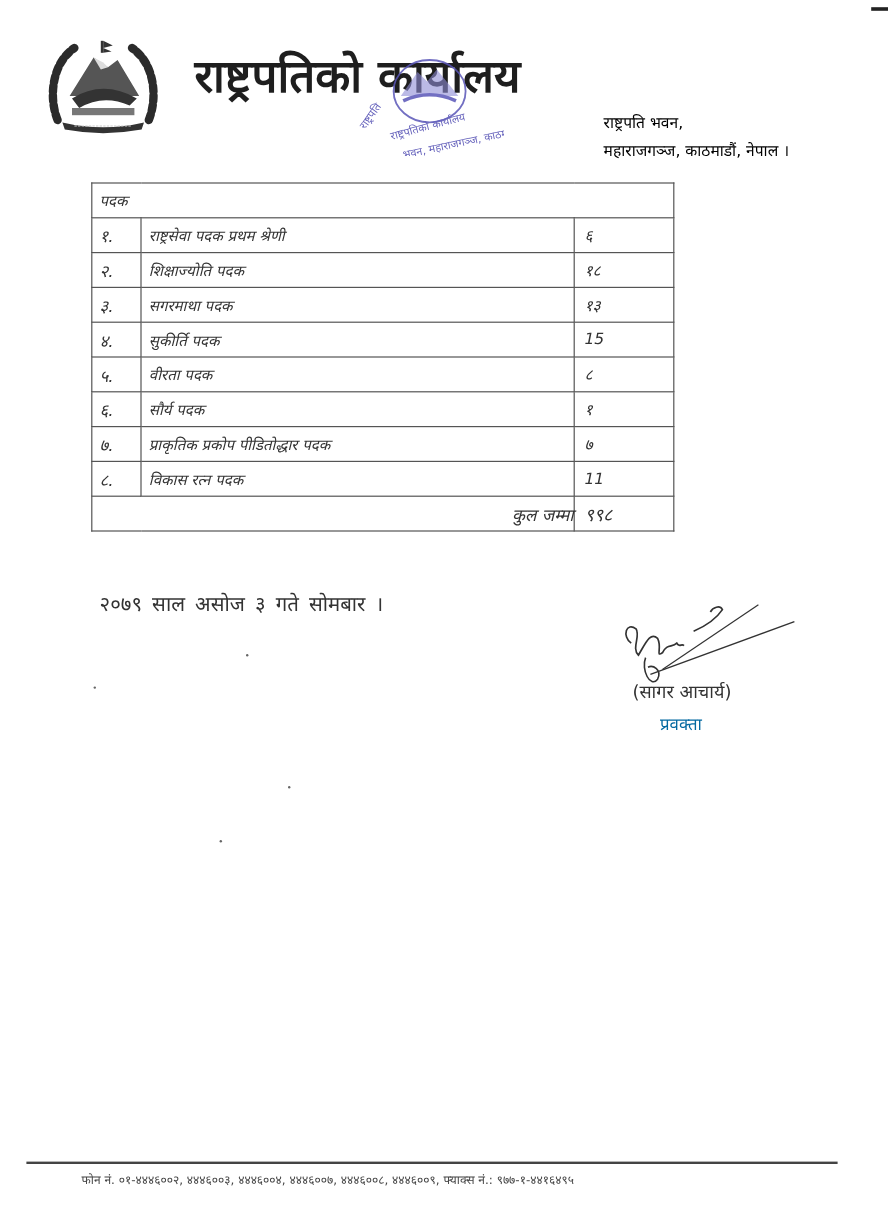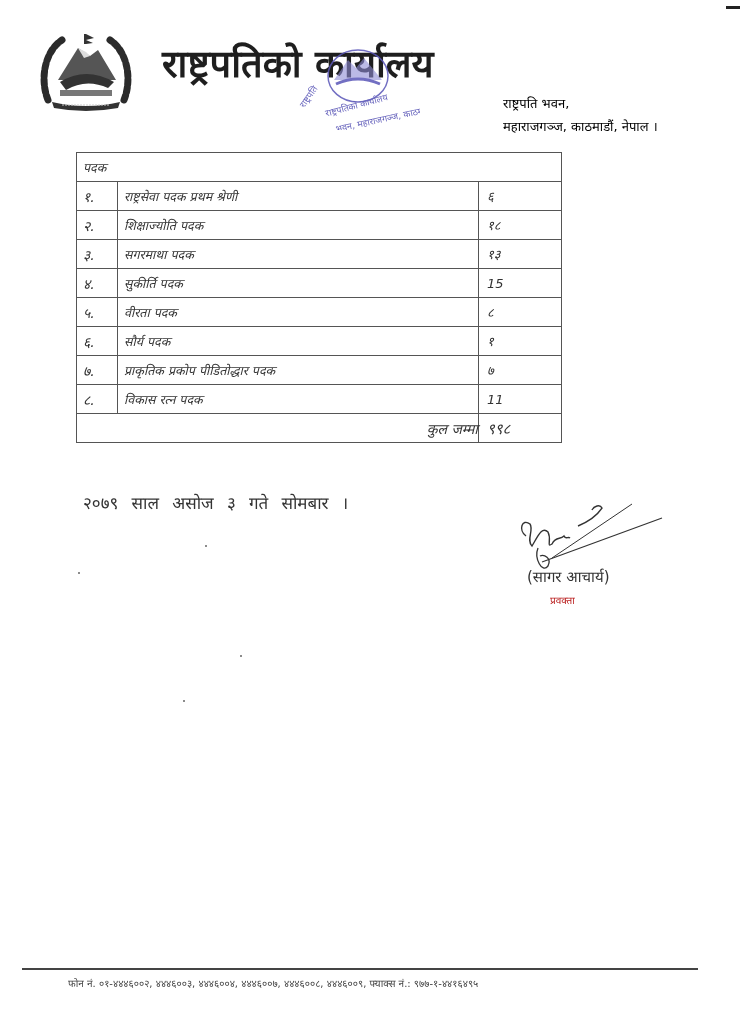--- a/index.html
+++ b/index.html
@@ -18,24 +18,24 @@
   table.medals {
     position: absolute; left: 76px; top: 152px; width: 486px; border-collapse: collapse;
     font-size: 12.5px; color: #333; font-style: italic;
   }
   table.medals td { border: 1px solid #555; height: 28px; padding: 0 0 0 6px; vertical-align: middle; }
   table.medals td.sn { width: 34px; font-size: 14px; }
   table.medals td.cnt { width: 74px; padding-left: 8px; font-size: 13px; }
   table.medals tr.head td { height: 28px; }
   table.medals tr.total td.label { text-align: right; font-size: 14px; padding-left: 0; }
   table.medals tr.total td.cnt { font-size: 15px; }
-  .date-line { position: absolute; left: 83px; top: 491px; font-size: 17px; color: #333; word-spacing: 3px; font-family: Liberation Mono, monospace; }
+  .date-line { position: absolute; left: 83px; top: 491px; font-size: 17px; color: #333; word-spacing: 3px; }
   .signature { position: absolute; left: 512px; top: 496px; width: 160px; height: 80px; }
   .sign-name { position: absolute; left: 527px; top: 566px; font-size: 15px; color: #333; }
-  .sign-title { position: absolute; left: 550px; top: 593px; font-size: 10px; color: #b91c1c; }
+  .sign-title { position: absolute; left: 550px; top: 593px; font-size: 14px; color: #0369a1; }
   .footer-rule { position: absolute; left: 22px; top: 968px; width: 676px; height: 2px; background: #444; }
   .footer-text { position: absolute; left: 68px; top: 976px; font-size: 10px; color: #444; white-space: nowrap; text-align: right; }
   .speck { position: absolute; width: 2px; height: 2px; background: #666; border-radius: 1px; }
 </style>
 </head>
 <body>
 
 <div class="corner-mark"></div>
 
 <svg class="emblem" viewBox="0 0 96 82">

